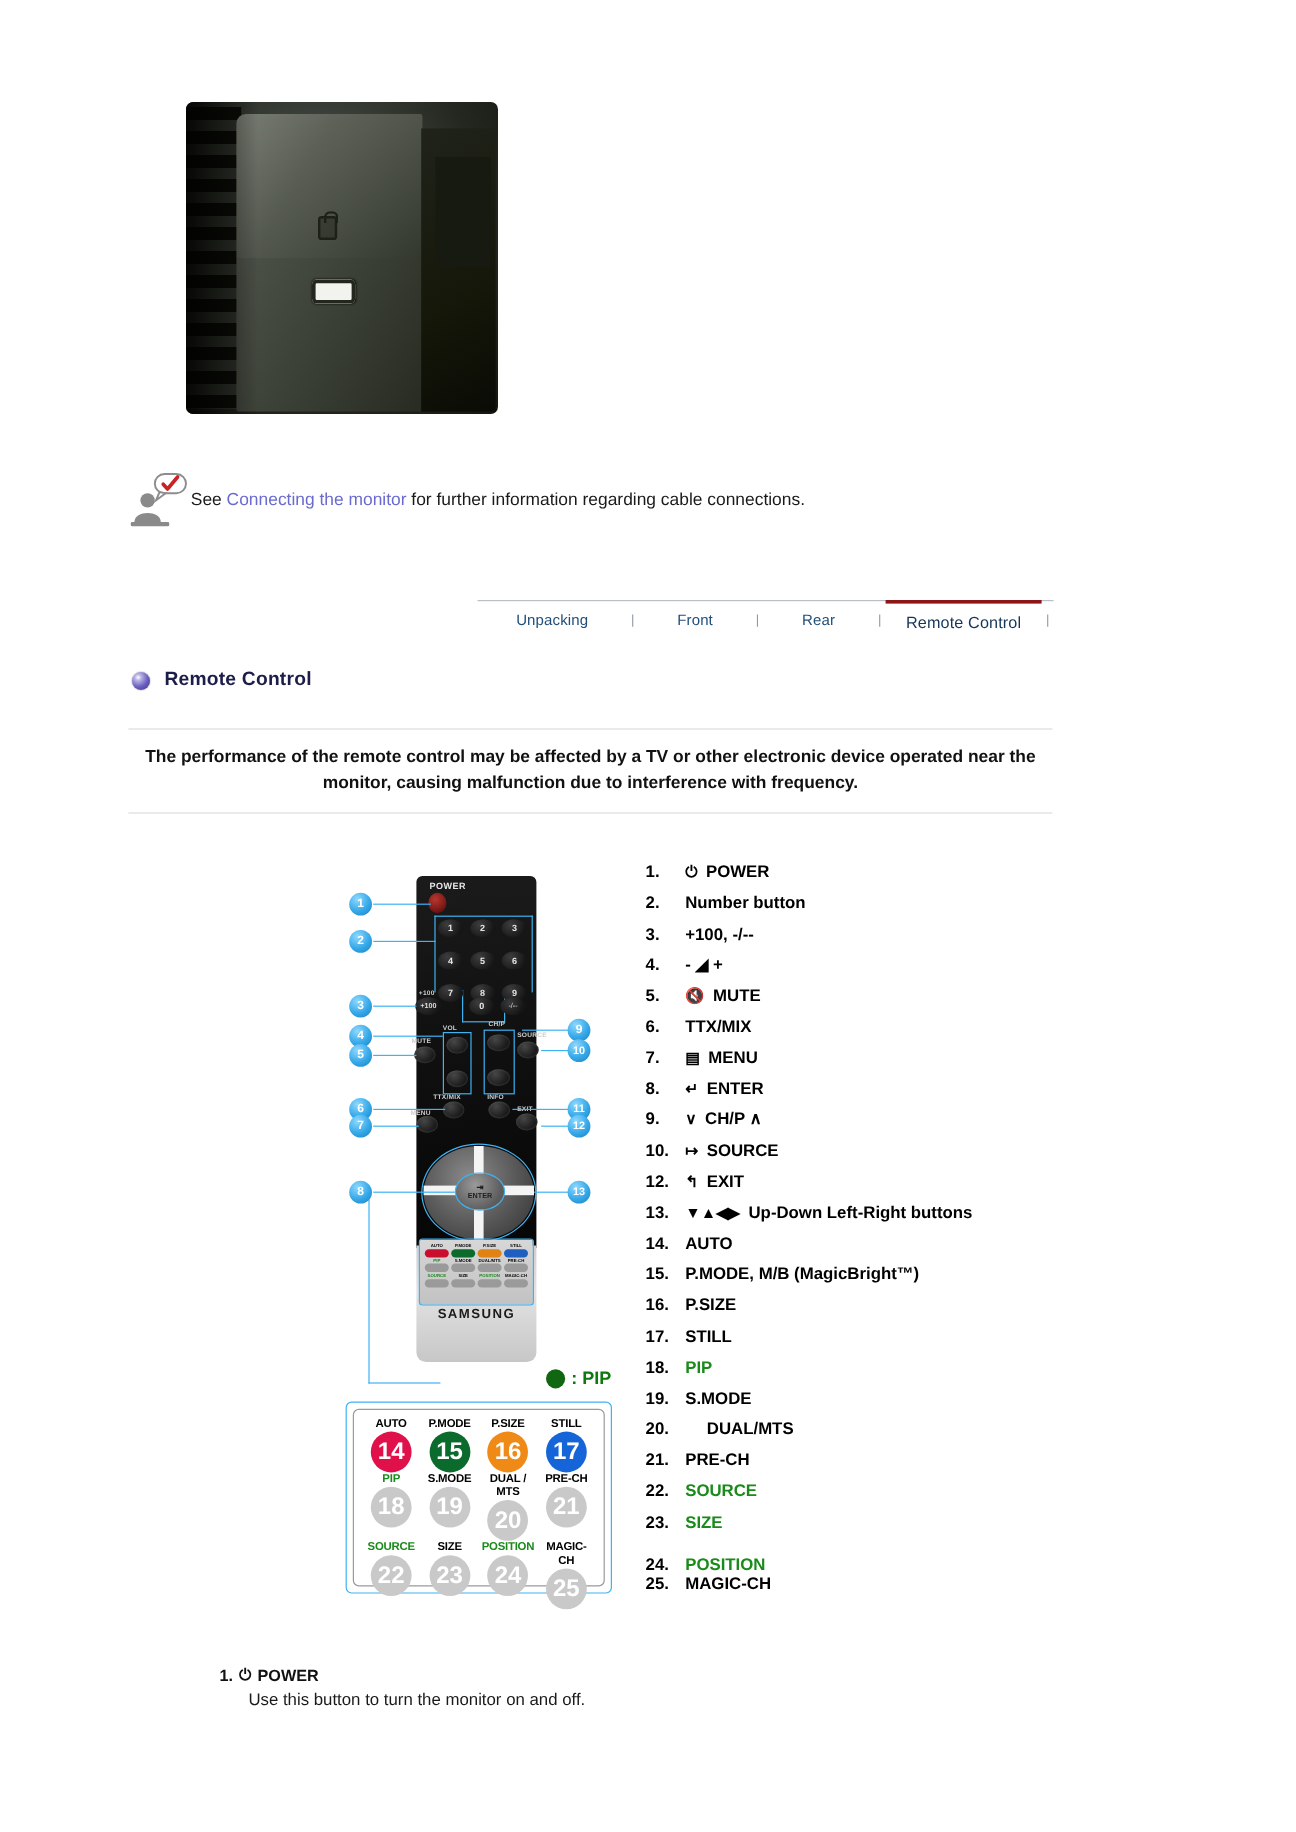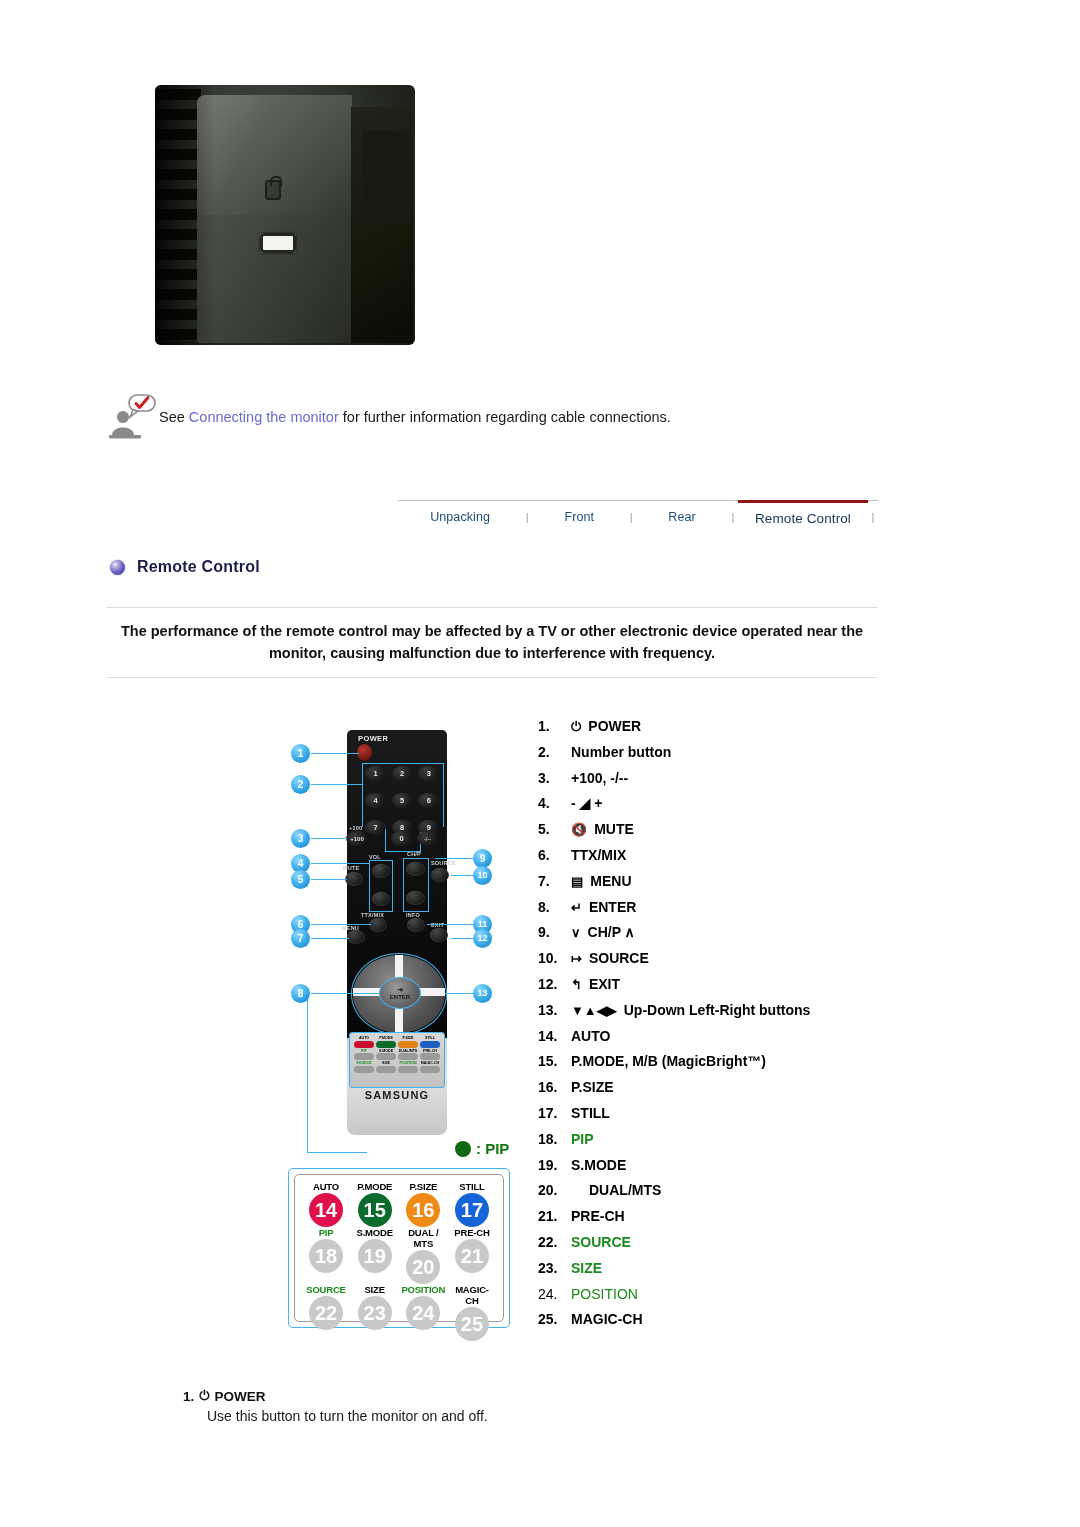--- a/index.html
+++ b/index.html
@@ -679,21 +679,21 @@
         <span style="color: rgb(0, 0, 0);">PRE-CH</span>
       </div>
       <div style="display: flex; align-items: flex-start; gap: 7px; height: 25.8px; font-size: 14px; font-weight: bold;">
         <span style="width: 26px; text-align: left; flex: 0 0 auto;">22.</span>
         <span style="color: rgb(26, 138, 26);">SOURCE</span>
       </div>
       <div style="display: flex; align-items: baseline; gap: 7px; height: 25.8px; font-size: 14px; font-weight: bold;">
         <span style="width: 26px; text-align: left; flex: 0 0 auto;">23.</span>
         <span style="color: rgb(26, 138, 26);">SIZE</span>
       </div>
-      <div style="display: flex; align-items: flex-start; gap: 7px; height: 25.8px; font-size: 14px; font-weight: normal;">
+      <div style="display: flex; align-items: flex-end; gap: 7px; height: 25.8px; font-size: 14px; font-weight: bold;">
         <span style="width: 26px; text-align: left; flex: 0 0 auto;">24.</span>
         <span style="color: rgb(26, 138, 26);">POSITION</span>
       </div>
       <div style="display: flex; align-items: baseline; gap: 7px; height: 25.8px; font-size: 14px; font-weight: bold;">
         <span style="width: 26px; text-align: left; flex: 0 0 auto;">25.</span>
         <span style="color: rgb(0, 0, 0);">MAGIC-CH</span>
       </div>
     </div>
 
   <div class="desc">

